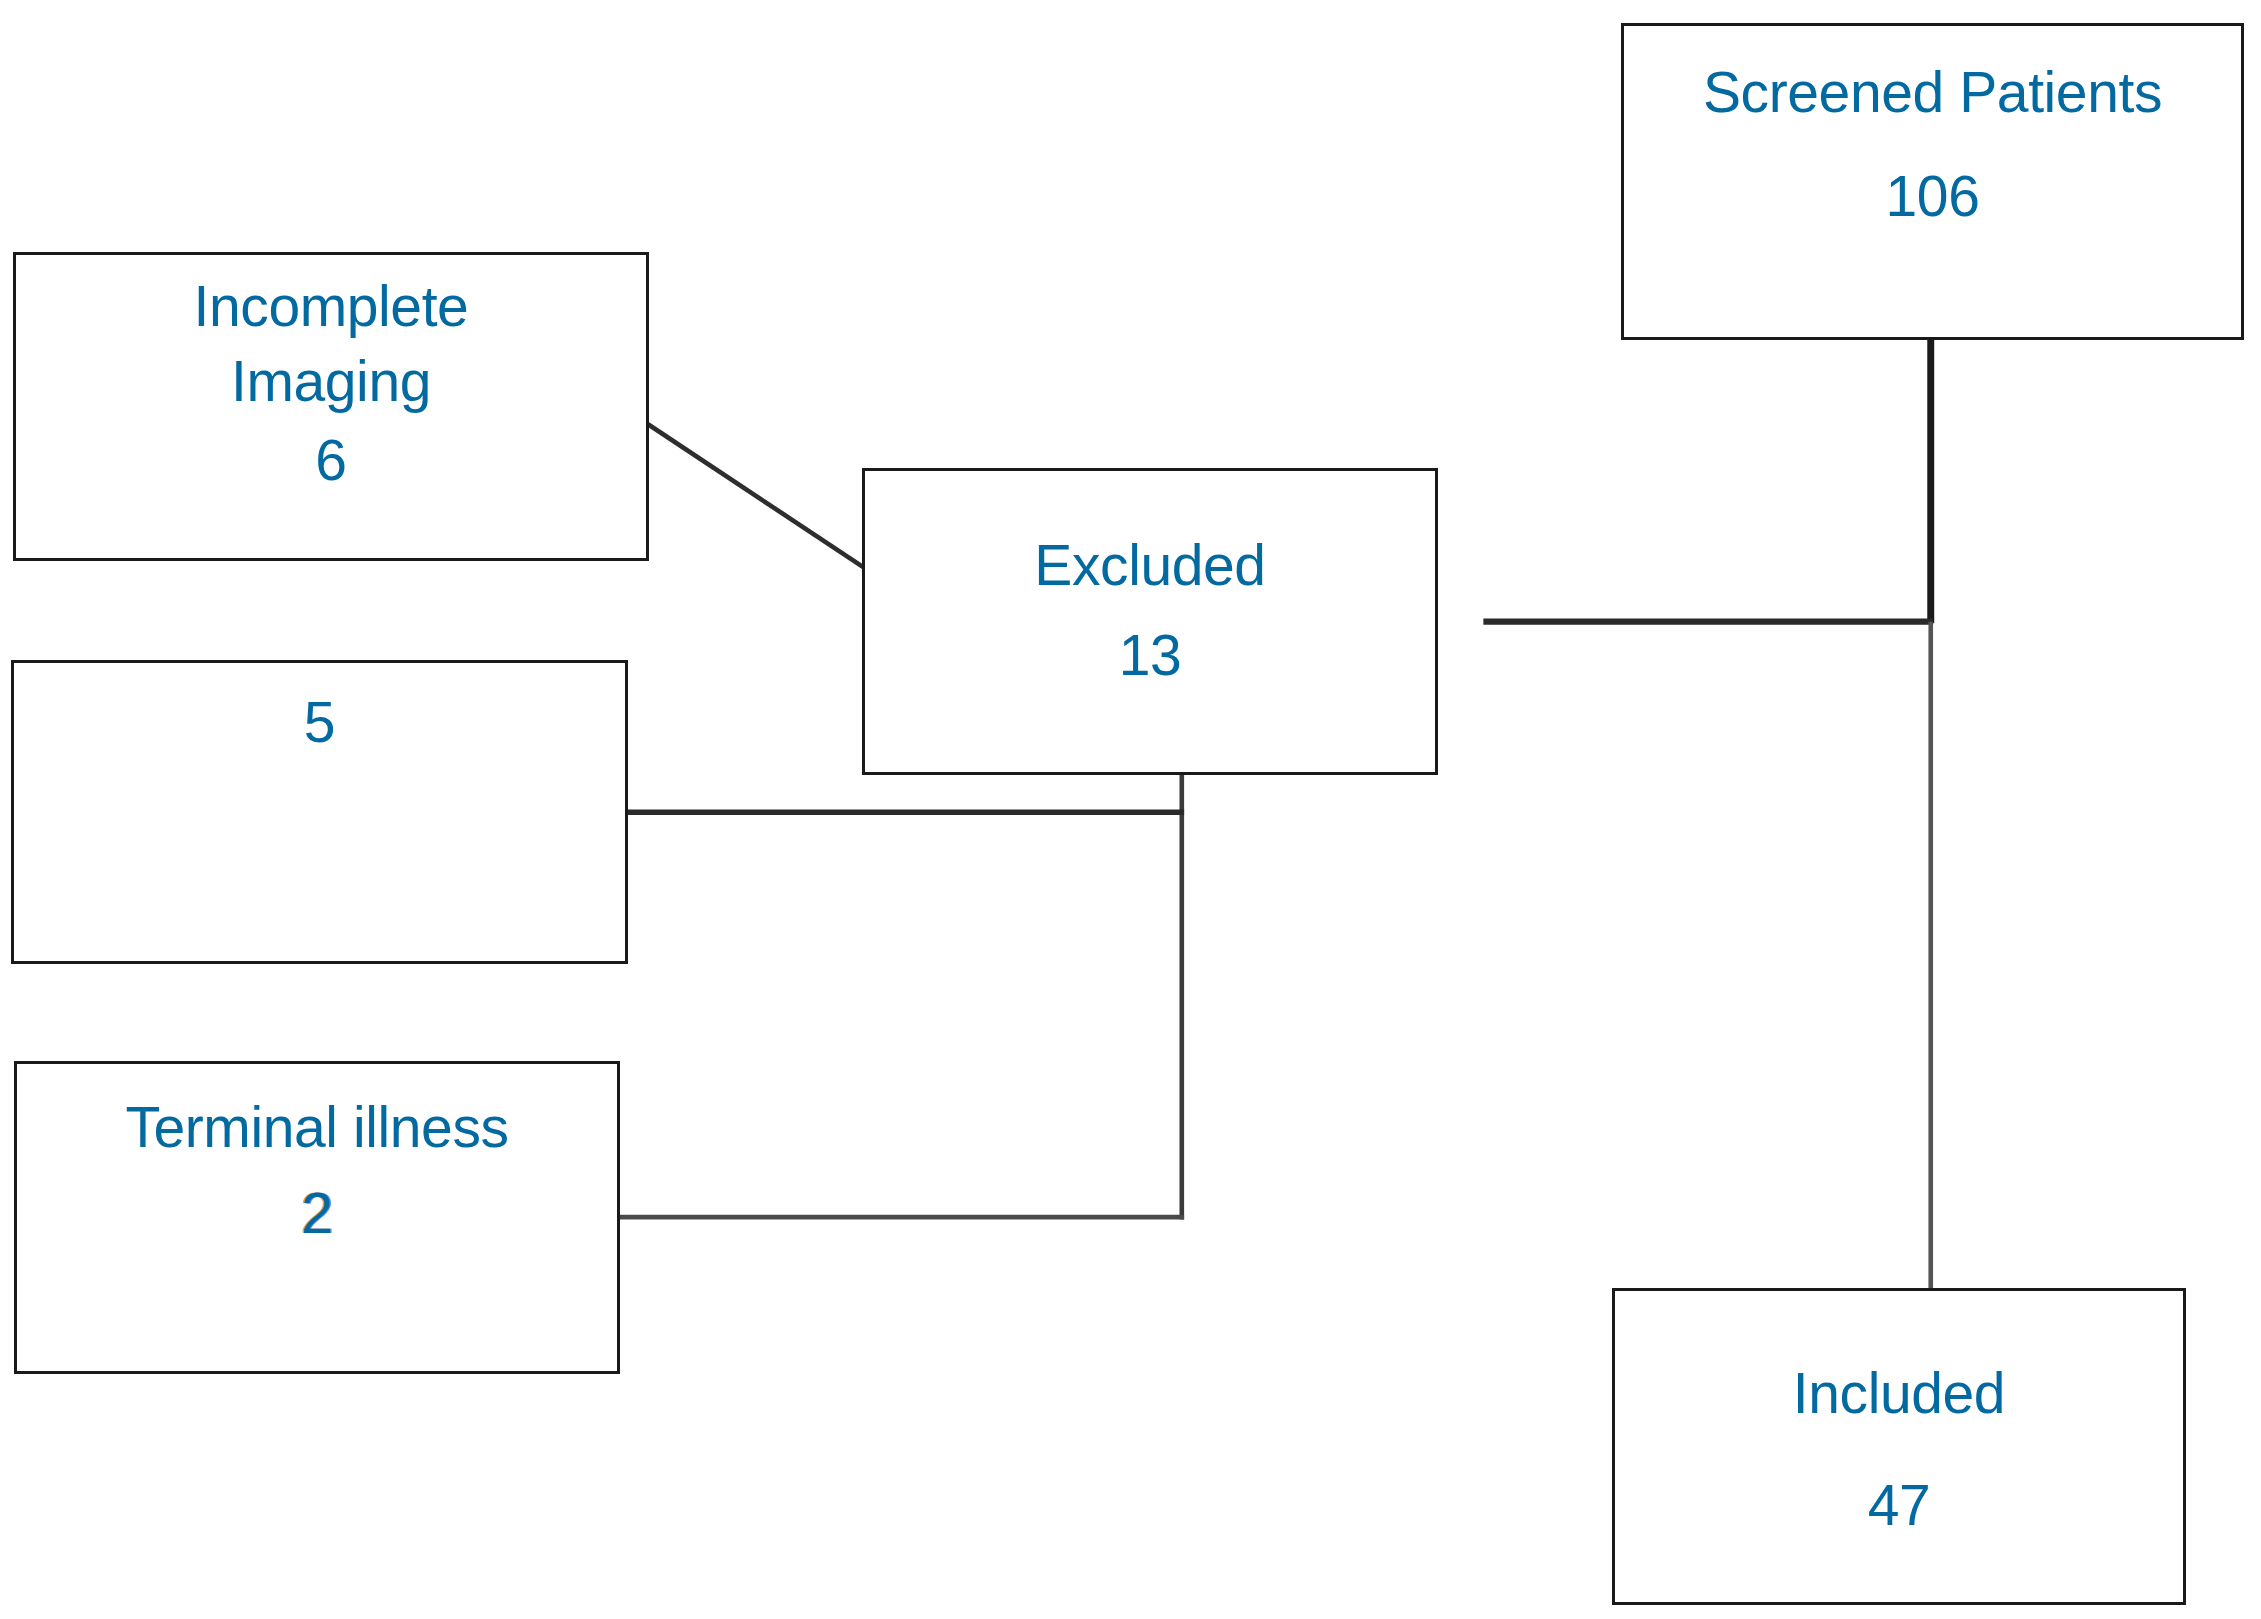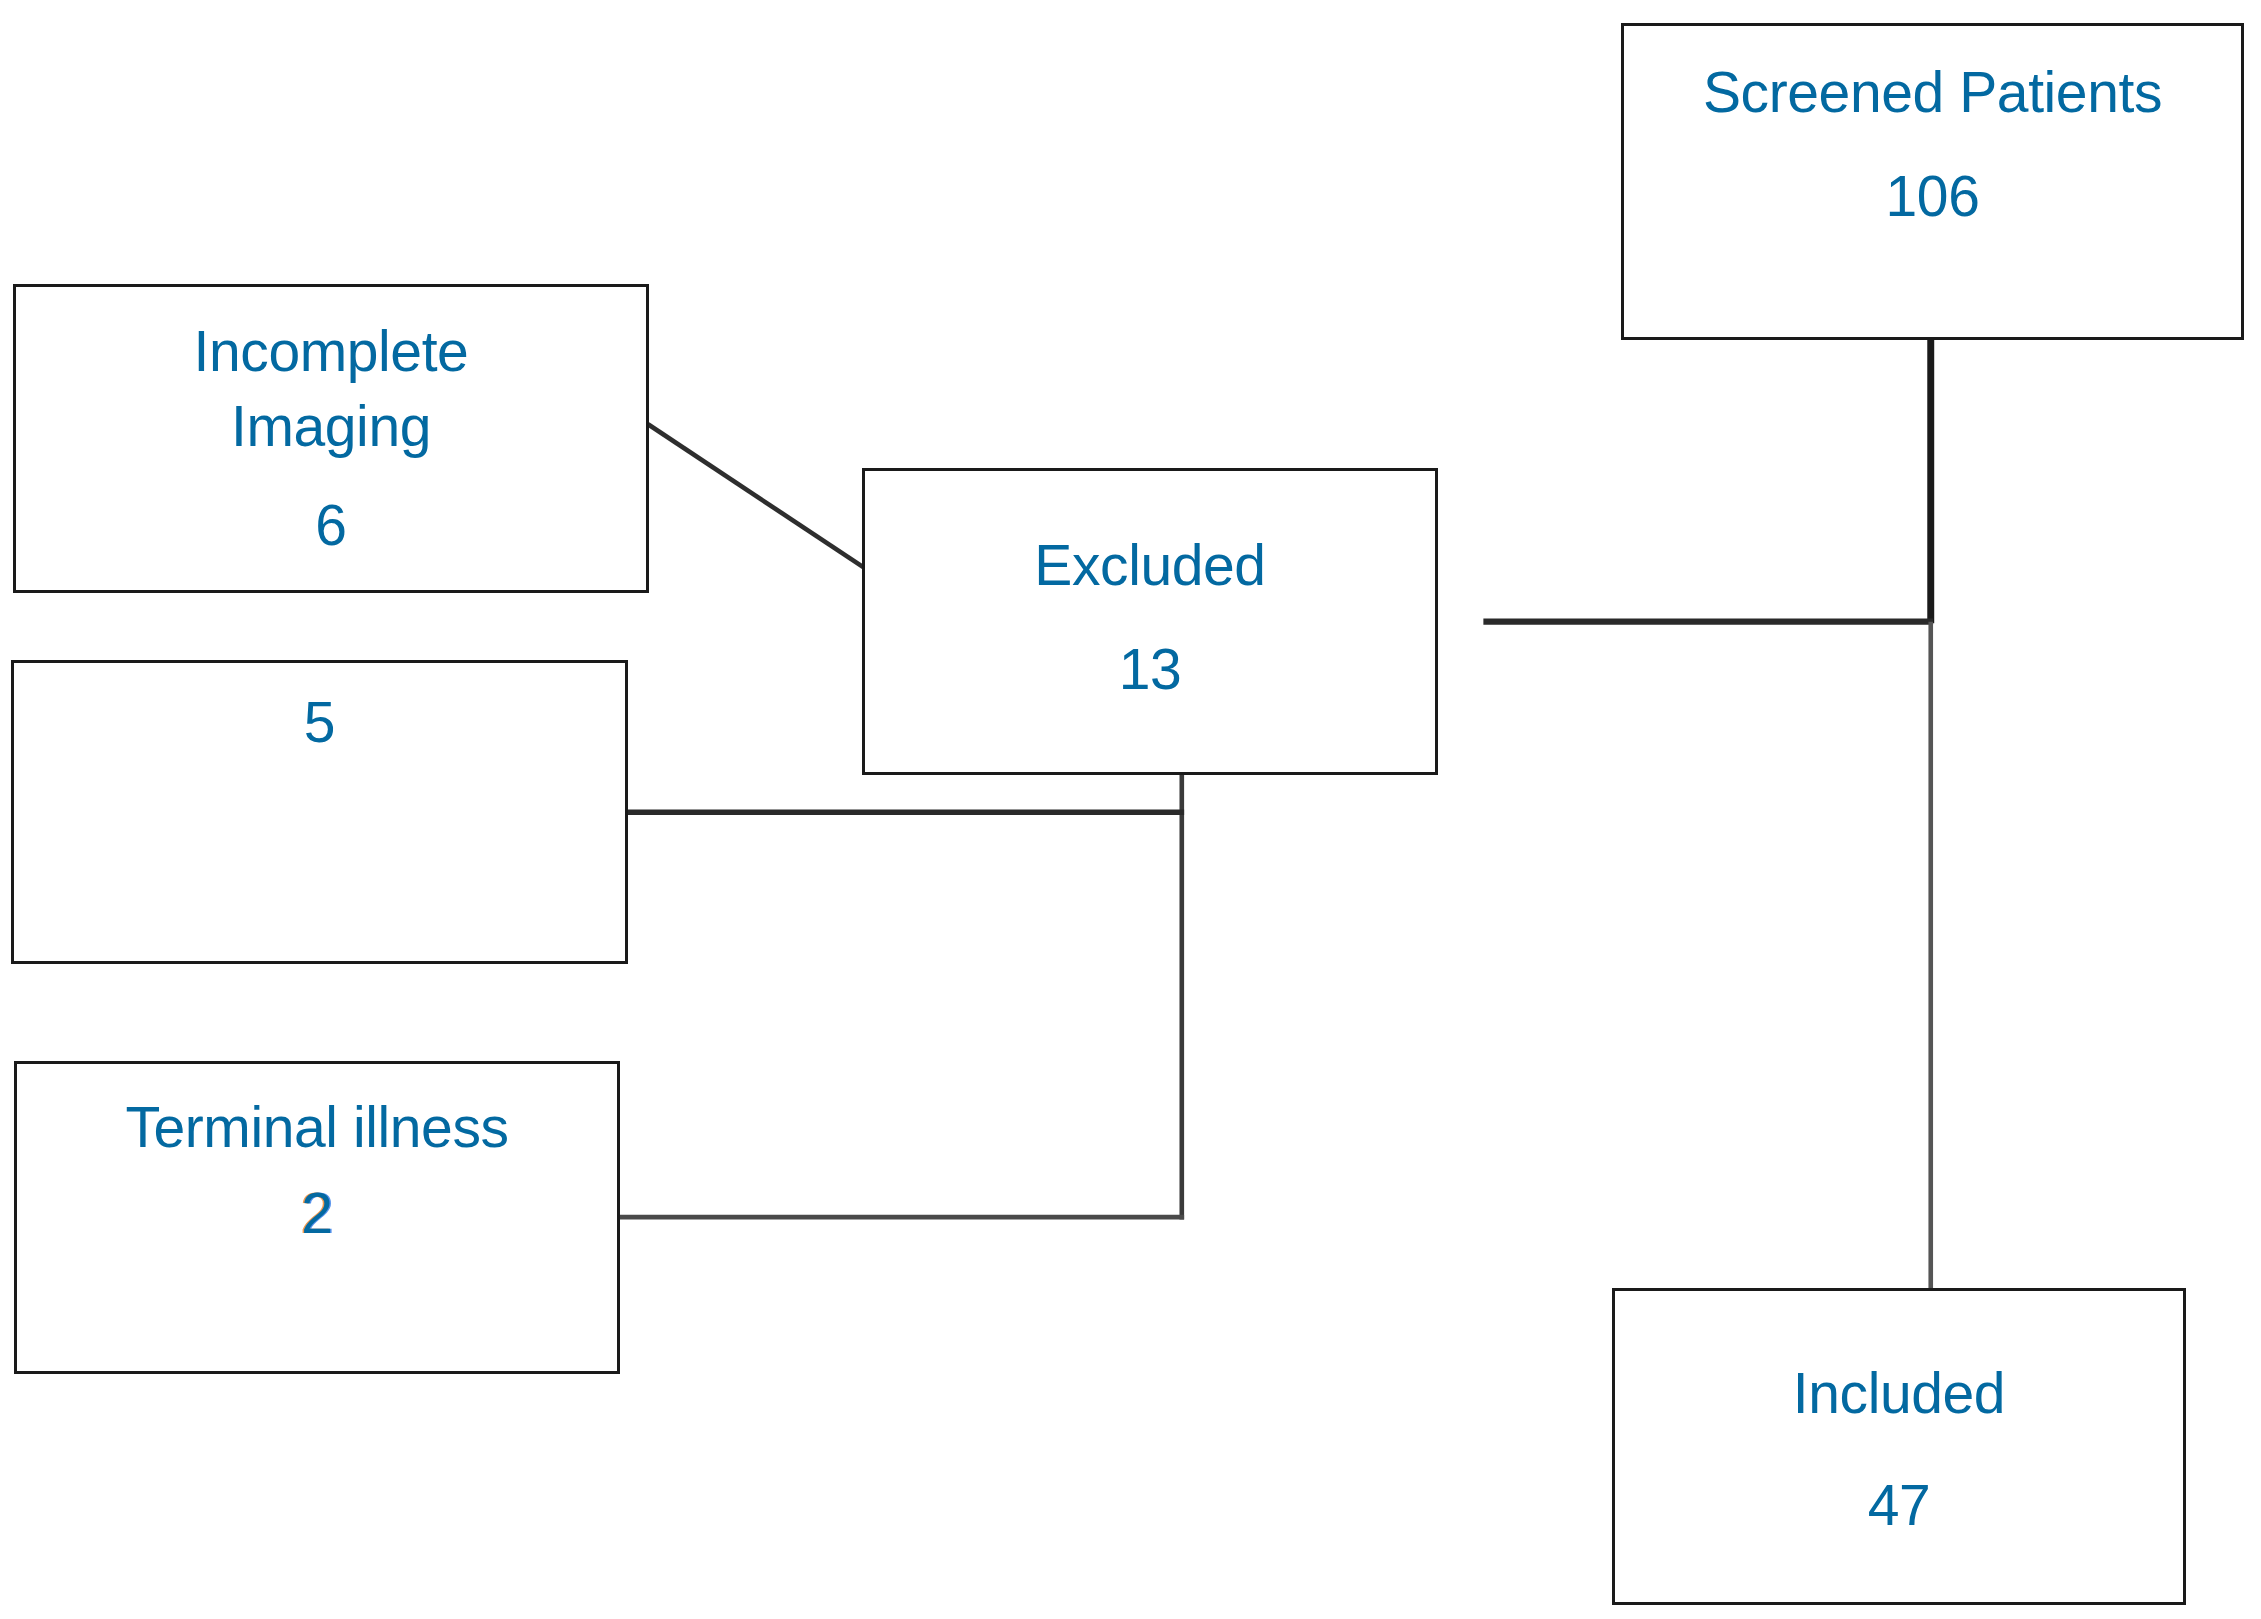--- a/index.html
+++ b/index.html
@@ -60,39 +60,38 @@
     width: 623px;
     height: 317px;
     justify-content: flex-start;
     padding-top: 29px;
   }
   #node-screened .node-count { margin-top: 29px; }
 
   
   #node-incomplete {
     left: 13px;
-    top: 284px;
+    top: 252px;
     width: 636px;
     height: 309px;
     justify-content: flex-start;
-    padding-top: 27px;
-    gap: 20px;
+    padding-top: 14px;
   }
   #node-incomplete .node-count { margin-top: 3.1px; }
 
   
   #node-excluded {
     left: 862px;
     top: 468px;
     width: 576px;
     height: 307px;
     justify-content: flex-start;
     padding-top: 57px;
   }
-  #node-excluded .node-count { margin-top: 29px; }
+  #node-excluded .node-count { margin-top: 15px; }
 
   
   #node-lost {
     left: 10.8px;
     top: 660px;
     width: 617px;
     height: 304px;
     justify-content: flex-start;
     padding-top: 17px;
   }

